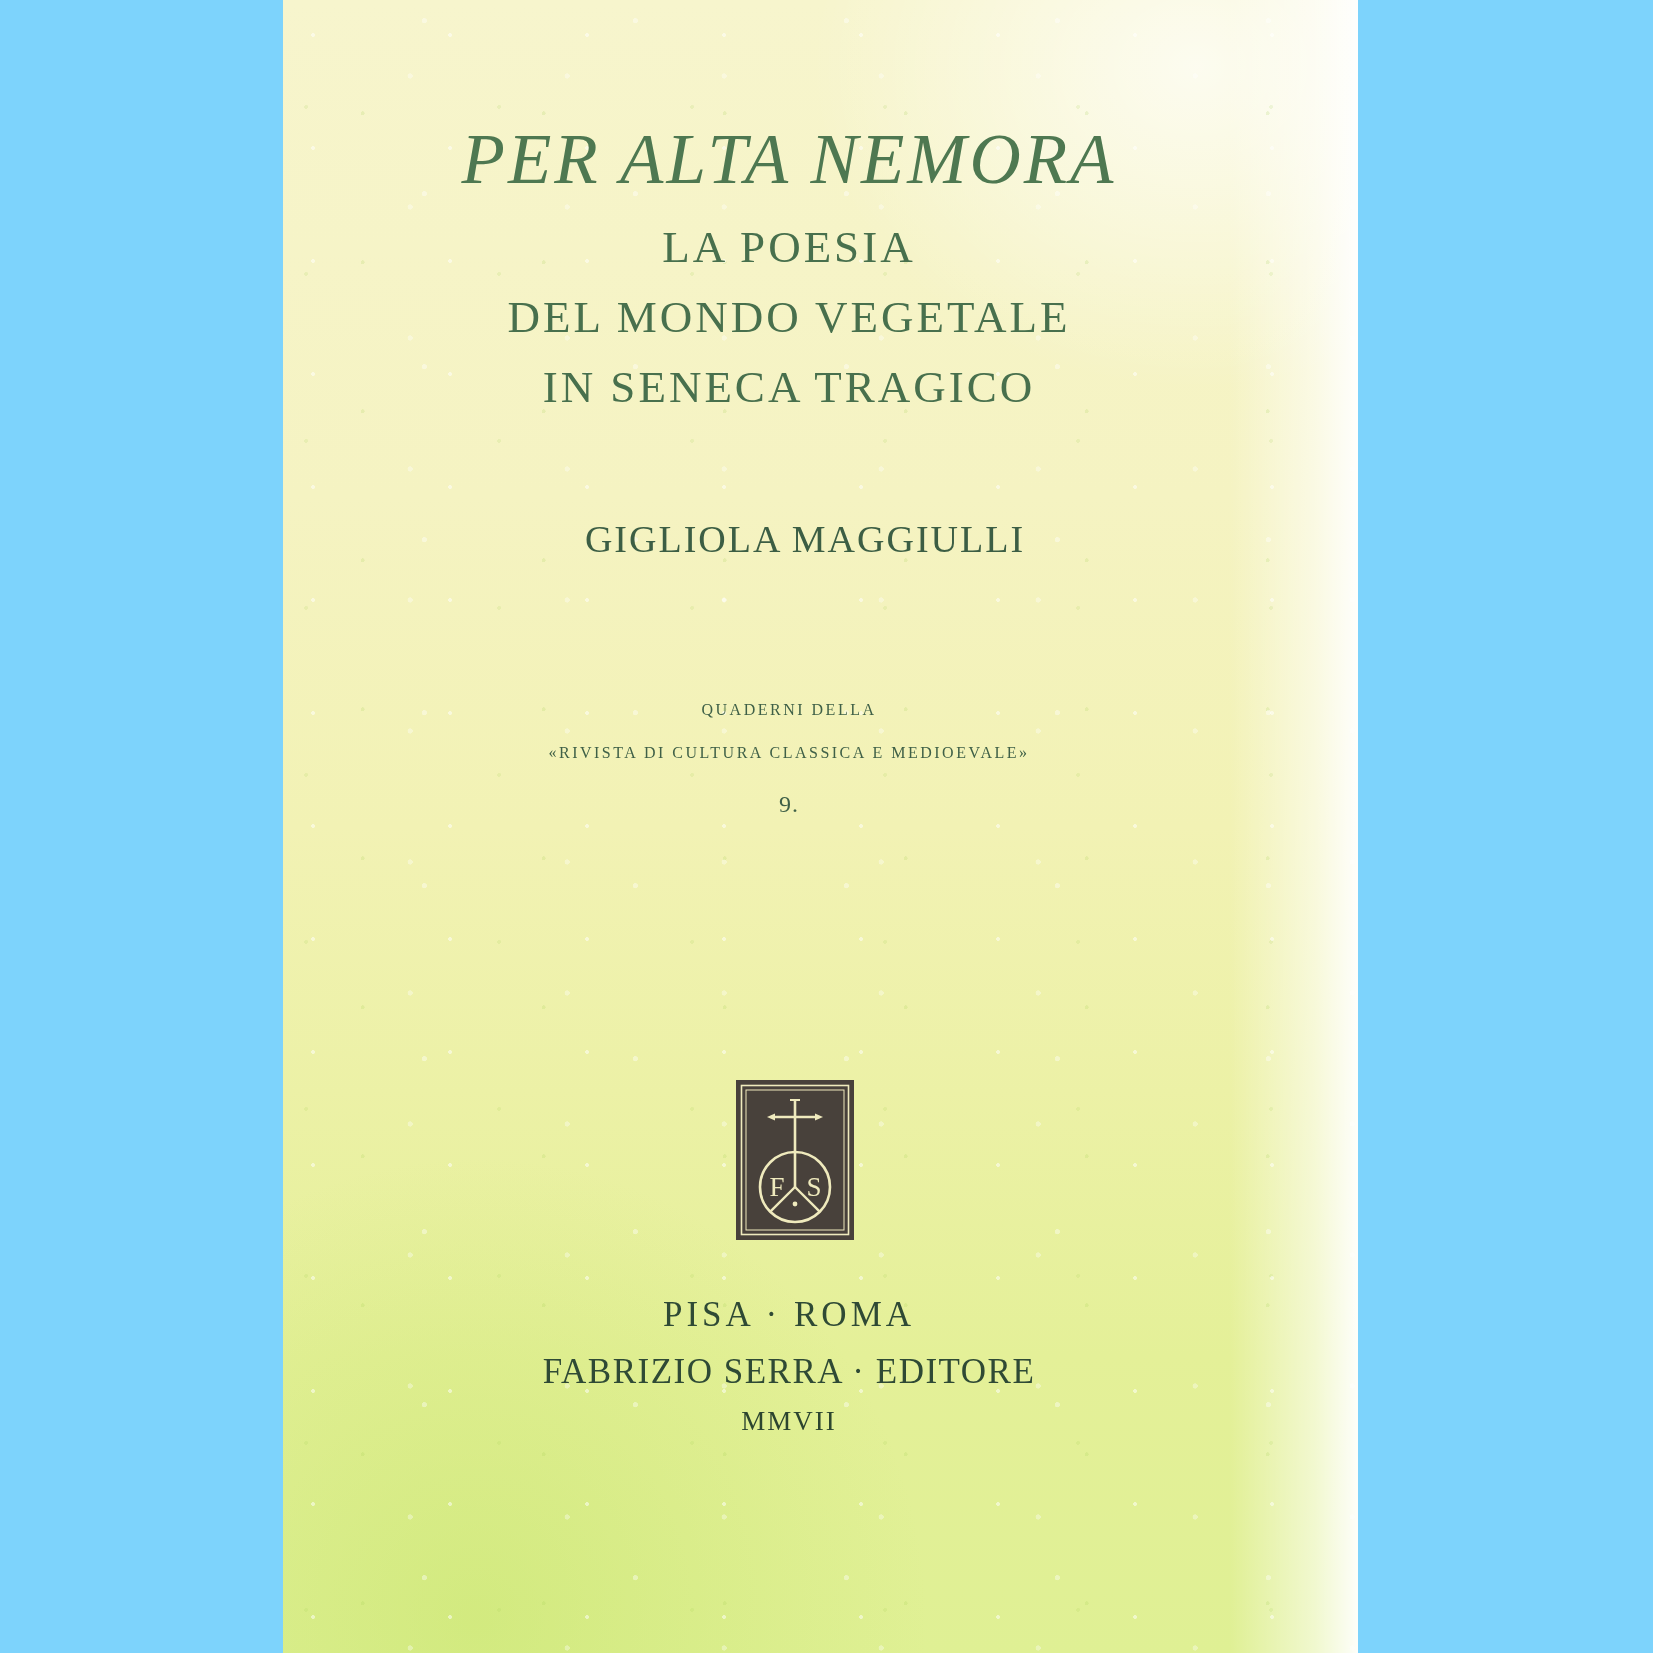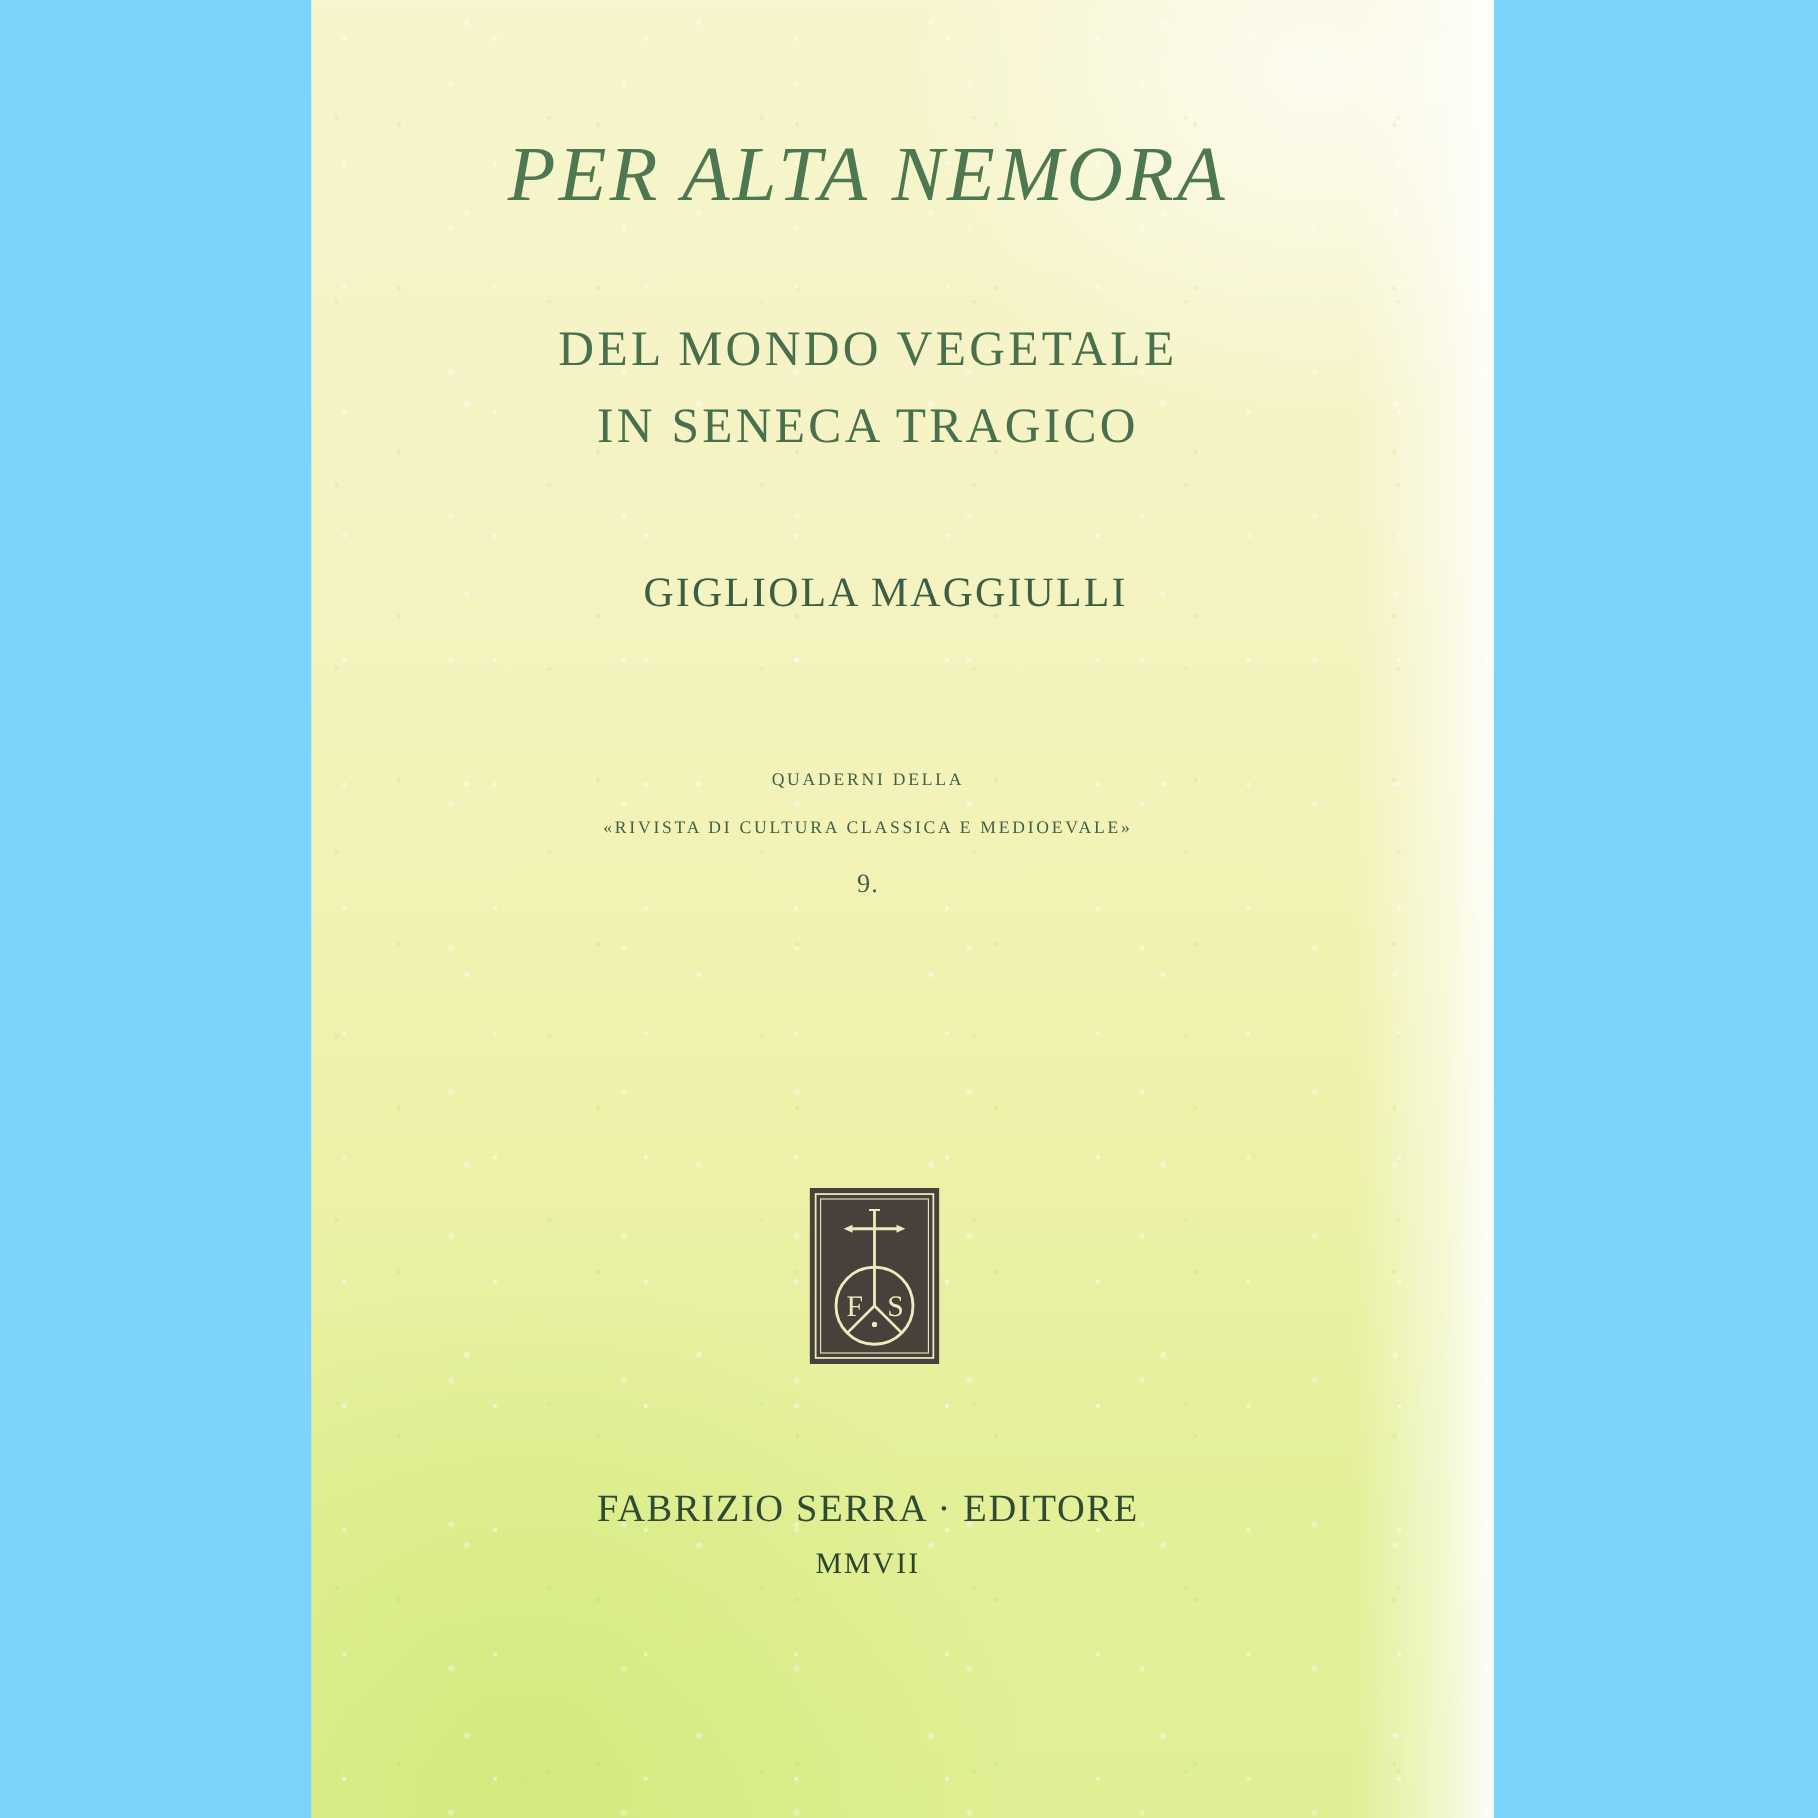--- a/index.html
+++ b/index.html
@@ -121,20 +121,21 @@
 </head>
 <body>
 
 <div class="scan">
   <div class="cover"></div>
 
   <div class="content">
 
     <h1 class="line title">PER ALTA NEMORA</h1>
 
+    <div class="line subtitle sub1">LA POESIA</div>
     <div class="line subtitle sub2">DEL MONDO VEGETALE</div>
     <div class="line subtitle sub3">IN SENECA TRAGICO</div>
 
     <div class="line author">GIGLIOLA MAGGIULLI</div>
 
     <div class="line series series1">QUADERNI DELLA</div>
     <div class="line series series2">«RIVISTA DI CULTURA CLASSICA E MEDIOEVALE»</div>
     <div class="line series-num">9.</div>
 
     <svg class="device" viewBox="0 0 118 160">
@@ -151,17 +152,18 @@
       <g>
         <circle cx="59" cy="107" r="35" fill="none" stroke="#efeabd" stroke-width="2.6"></circle>
         <line x1="59" y1="107" x2="34.3" y2="131.7" stroke="#efeabd" stroke-width="2.4"></line>
         <line x1="59" y1="107" x2="83.7" y2="131.7" stroke="#efeabd" stroke-width="2.4"></line>
         <circle cx="59" cy="124" r="2.4" fill="#efeabd"></circle>
         <text x="41" y="116" text-anchor="middle">F</text>
         <text x="78" y="116" text-anchor="middle">S</text>
       </g>
     </svg>
 
+    <div class="line cities">PISA · ROMA</div>
     <div class="line publisher">FABRIZIO SERRA · EDITORE</div>
     <div class="line year">MMVII</div>
 
   </div>
 </div>
 
 </body></html>

